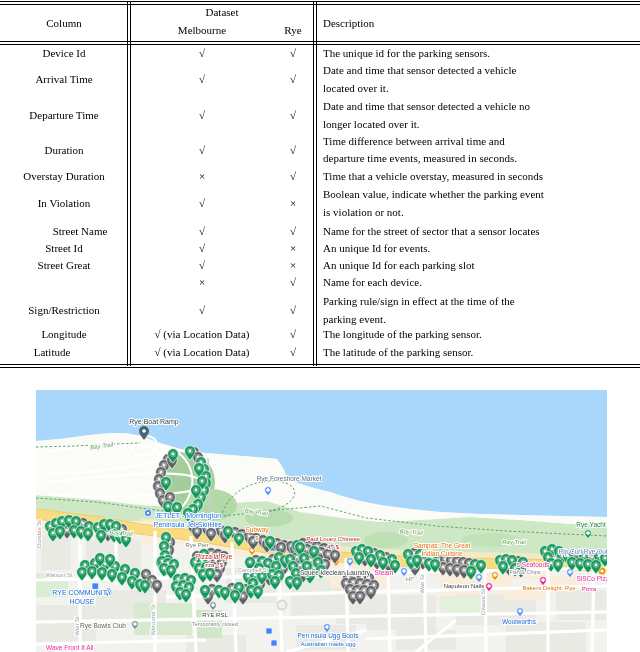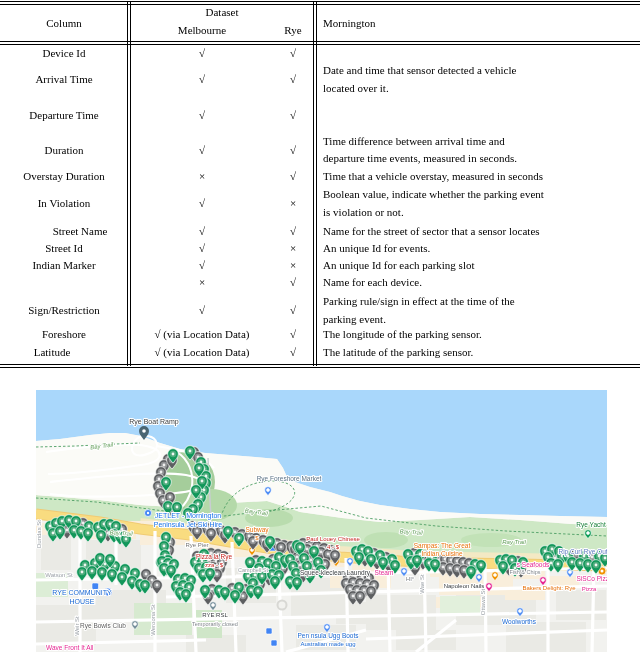--- a/index.html
+++ b/index.html
@@ -33,36 +33,42 @@
 <div class="dv" style="left:313px;top:1px;width:2px;height:365px"></div>
 
 <div class="c" style="left:0;top:5px;width:128px;height:37px">Column</div>
 
 <div class="c" style="left:131px;top:22px;width:142px;height:18px">Melbourne</div>
 
 <div class="c" style="left:131px;top:4px;width:182px;height:18px">Dataset</div>
 
 <div class="c" style="left:273px;top:22px;width:40px;height:18px">Rye</div>
 
-<div class="l" style="left:323px;top:5px;width:317px;height:37px">Mornington</div>
+<div class="l" style="left:323px;top:5px;width:317px;height:37px">Description</div>
 
 <div class="c" style="left:0;top:44.9px;width:128px;height:17.7px">Device Id</div>
 <div class="c" style="left:131px;top:44.9px;width:142px;height:17.7px">√</div>
 <div class="c" style="left:273px;top:44.9px;width:40px;height:17.7px">√</div>
+<div class="l" style="left:323px;top:44.9px;width:317px;height:17.7px">
+        <span>The unique id for the parking sensors.</span>
+      </div>
 
 <div class="c" style="left:0;top:61.8px;width:128px;height:35.4px">Arrival Time</div>
 <div class="c" style="left:131px;top:61.8px;width:142px;height:35.4px">√</div>
 <div class="c" style="left:273px;top:61.8px;width:40px;height:35.4px">√</div>
 <div class="l" style="left:323px;top:61.8px;width:317px;height:35.4px">
         <span>Date and time that sensor detected a vehicle<br>located over it.</span>
       </div>
 
 <div class="c" style="left:0;top:98.2px;width:128px;height:35.4px">Departure Time</div>
 <div class="c" style="left:131px;top:98.2px;width:142px;height:35.4px">√</div>
 <div class="c" style="left:273px;top:98.2px;width:40px;height:35.4px">√</div>
+<div class="l" style="left:323px;top:98.2px;width:317px;height:35.4px">
+        <span>Date and time that sensor detected a vehicle no<br>longer located over it.</span>
+      </div>
 
 <div class="c" style="left:0;top:132.7px;width:128px;height:35.4px">Duration</div>
 <div class="c" style="left:131px;top:132.7px;width:142px;height:35.4px">√</div>
 <div class="c" style="left:273px;top:132.7px;width:40px;height:35.4px">√</div>
 <div class="l" style="left:323px;top:132.7px;width:317px;height:35.4px">
         <span>Time difference between arrival time and<br>departure time events, measured in seconds.</span>
       </div>
 
 <div class="c" style="left:0;top:168.3px;width:128px;height:17.7px">Overstay Duration</div>
 <div class="c" style="left:131px;top:168.3px;width:142px;height:17.7px">×</div>
@@ -85,41 +91,41 @@
         <span>Name for the street of sector that a sensor locates</span>
       </div>
 
 <div class="c" style="left:0;top:240.2px;width:128px;height:17.7px">Street Id</div>
 <div class="c" style="left:131px;top:240.2px;width:142px;height:17.7px">√</div>
 <div class="c" style="left:273px;top:240.2px;width:40px;height:17.7px">×</div>
 <div class="l" style="left:323px;top:240.2px;width:317px;height:17.7px">
         <span>An unique Id for events.</span>
       </div>
 
-<div class="c" style="left:0;top:256.9px;width:128px;height:17.7px">Indian Marker</div>
+<div class="c" style="left:0;top:256.9px;width:128px;height:17.7px">Street Great</div>
 <div class="c" style="left:131px;top:256.9px;width:142px;height:17.7px">√</div>
 <div class="c" style="left:273px;top:256.9px;width:40px;height:17.7px">×</div>
 <div class="l" style="left:323px;top:256.9px;width:317px;height:17.7px">
         <span>An unique Id for each parking slot</span>
       </div>
 
 <div class="c" style="left:131px;top:274.1px;width:142px;height:17.7px">×</div>
 <div class="c" style="left:273px;top:274.1px;width:40px;height:17.7px">√</div>
 <div class="l" style="left:323px;top:274.1px;width:317px;height:17.7px">
         <span>Name for each device.</span>
       </div>
 
 <div class="c" style="left:0;top:293.2px;width:128px;height:35.4px">Sign/Restriction</div>
 <div class="c" style="left:131px;top:293.2px;width:142px;height:35.4px">√</div>
 <div class="c" style="left:273px;top:293.2px;width:40px;height:35.4px">√</div>
 <div class="l" style="left:323px;top:293.2px;width:317px;height:35.4px">
         <span>Parking rule/sign in effect at the time of the<br>parking event.</span>
       </div>
 
-<div class="c" style="left:0;top:326.3px;width:128px;height:17.7px">Foreshore</div>
+<div class="c" style="left:0;top:326.3px;width:128px;height:17.7px">Longitude</div>
 <div class="c" style="left:131px;top:326.3px;width:142px;height:17.7px">√ (via Location Data)</div>
 <div class="c" style="left:273px;top:326.3px;width:40px;height:17.7px">√</div>
 <div class="l" style="left:323px;top:326.3px;width:317px;height:17.7px">
         <span>The longitude of the parking sensor.</span>
       </div>
 
 <div class="c" style="left:0;top:344.0px;width:104px;height:17.7px">Latitude</div>
 <div class="c" style="left:131px;top:344.0px;width:142px;height:17.7px">√ (via Location Data)</div>
 <div class="c" style="left:273px;top:344.0px;width:40px;height:17.7px">√</div>
 <div class="l" style="left:323px;top:344.0px;width:317px;height:17.7px">

